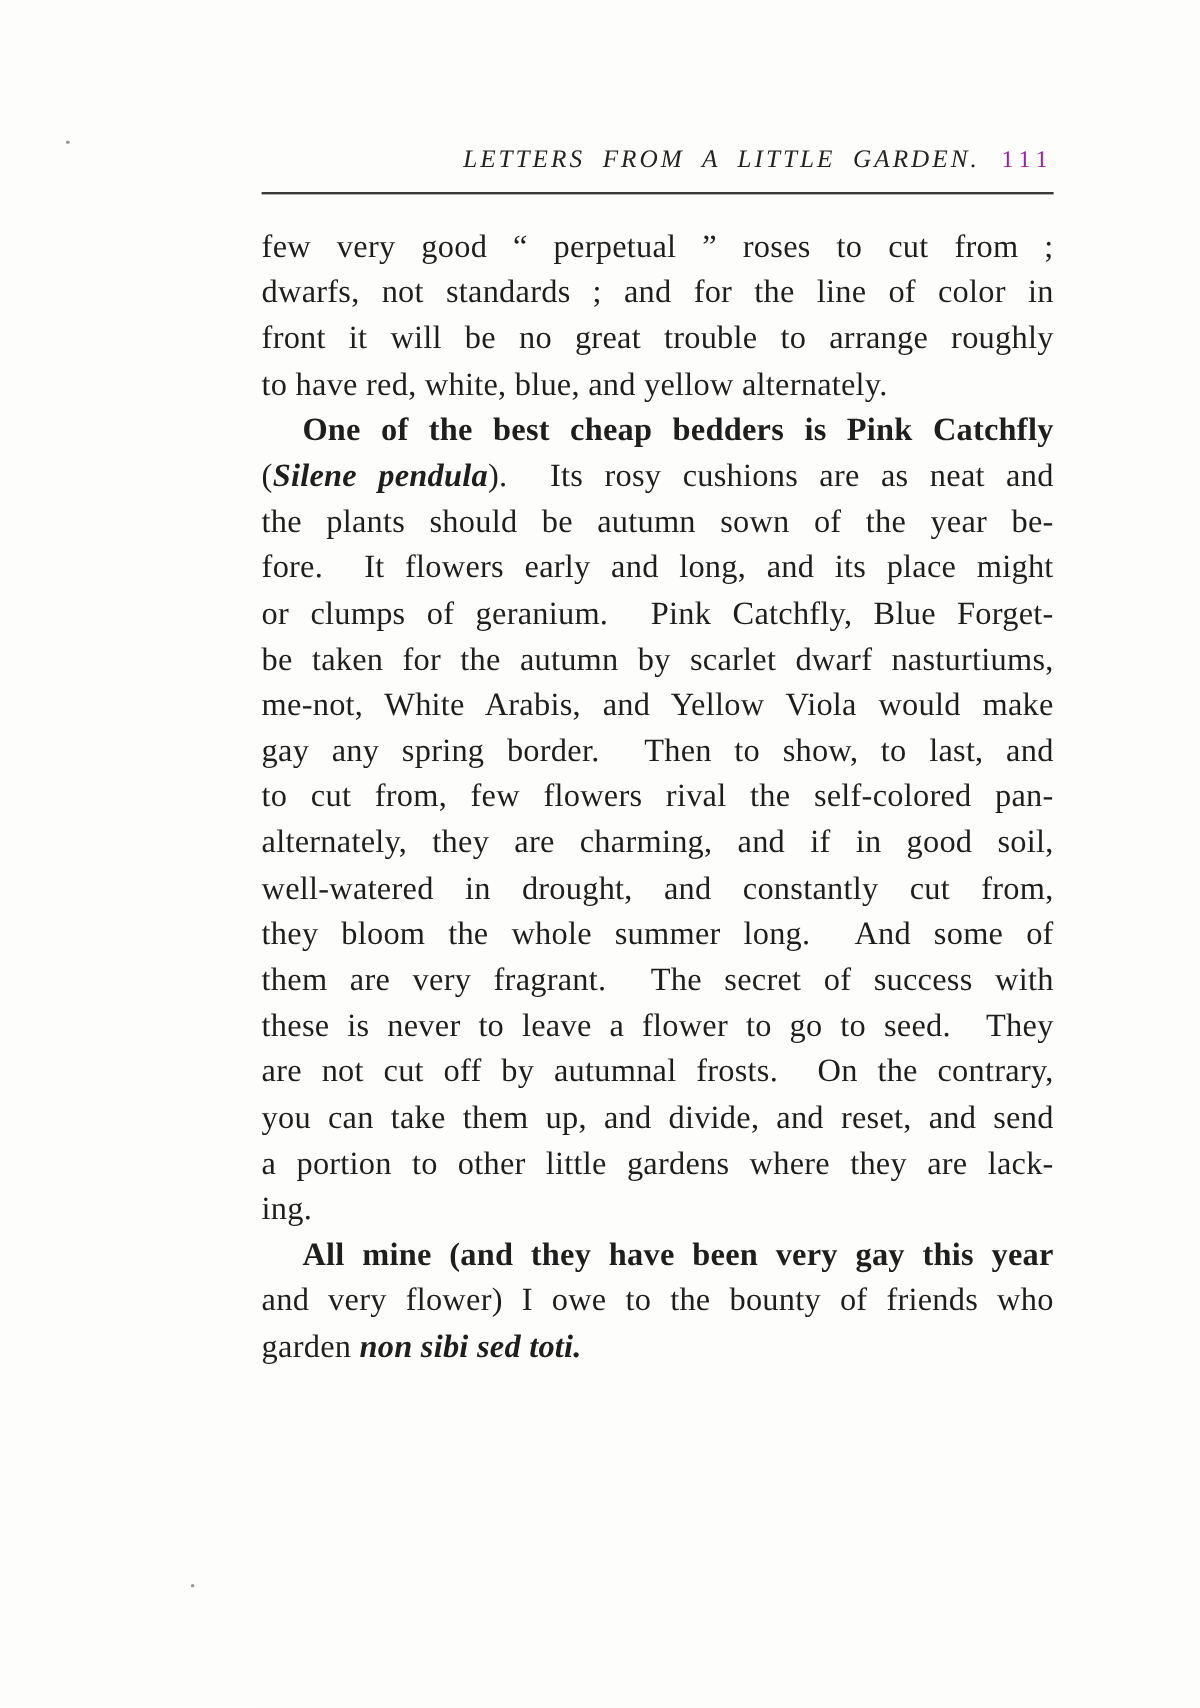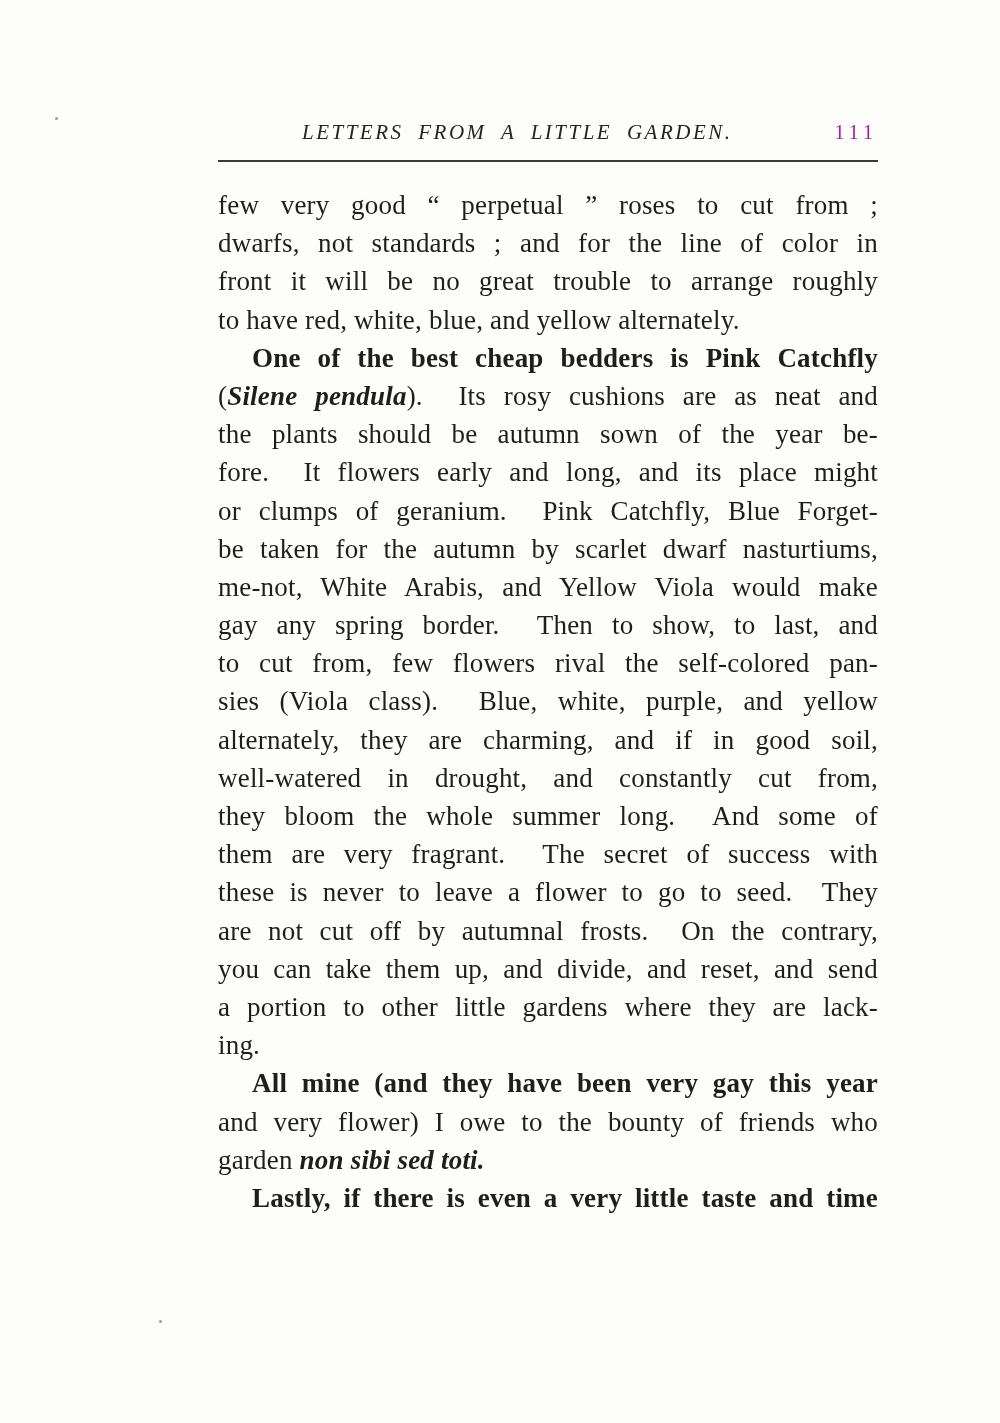--- a/index.html
+++ b/index.html
@@ -23,21 +23,21 @@
     width: 660px;
   }
   .running-header {
     display: flex;
     align-items: baseline;
     justify-content: space-between;
     height: 28px;
   }
   .running-title {
     flex: 1;
-    text-align: center;
+    text-align: right;
     font-style: italic;
     font-size: 21px;
     letter-spacing: 2.5px;
     word-spacing: 7px;
     color: #242424;
     white-space: nowrap;
   }
   .page-number {
     font-size: 20px;
     letter-spacing: 5px;
@@ -114,29 +114,27 @@
         <div class="line last"><span>to have red, white, blue, and yellow alternately.</span></div>
         <div class="line indent"><span>One of the best cheap bedders is Pink Catchfly</span></div>
         <div class="line"><span>(</span><span class="it">Silene pendula</span><span>).&nbsp; Its rosy cushions are as neat and</span></div>
         <div class="line"><span>the plants should be autumn sown of the year be-</span></div>
         <div class="line"><span>fore.&nbsp; It flowers early and long, and its place might</span></div>
         <div class="line"><span>or clumps of geranium.&nbsp; Pink Catchfly, Blue Forget-</span></div>
         <div class="line"><span>be taken for the autumn by scarlet dwarf nasturtiums,</span></div>
         <div class="line"><span>me-not, White Arabis, and Yellow Viola would make</span></div>
         <div class="line"><span>gay any spring border.&nbsp; Then to show, to last, and</span></div>
         <div class="line"><span>to cut from, few flowers rival the self-colored pan-</span></div>
-        <div class="line"><span>sies (Viola class).&nbsp; Blue, white, purple, and yellow</span></div>
         <div class="line"><span>alternately, they are charming, and if in good soil,</span></div>
         <div class="line"><span>well-watered in drought, and constantly cut from,</span></div>
         <div class="line"><span>they bloom the whole summer long.&nbsp; And some of</span></div>
         <div class="line"><span>them are very fragrant.&nbsp; The secret of success with</span></div>
         <div class="line"><span>these is never to leave a flower to go to seed.&nbsp; They</span></div>
         <div class="line"><span>are not cut off by autumnal frosts.&nbsp; On the contrary,</span></div>
         <div class="line"><span>you can take them up, and divide, and reset, and send</span></div>
         <div class="line"><span>a portion to other little gardens where they are lack-</span></div>
         <div class="line last"><span>ing.</span></div>
         <div class="line indent"><span>All mine (and they have been very gay this year</span></div>
         <div class="line"><span>and very flower) I owe to the bounty of friends who</span></div>
         <div class="line last"><span>garden </span><span class="it">non sibi sed toti.</span></div>
-        <div class="line indent"><span>Lastly, if there is even a very little taste and time</span></div>
       </div>
   </div>
 </div>
 
 </body></html>

